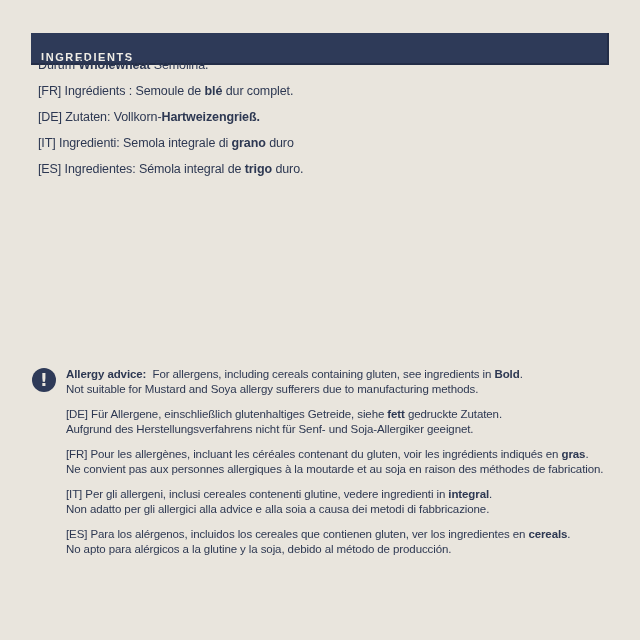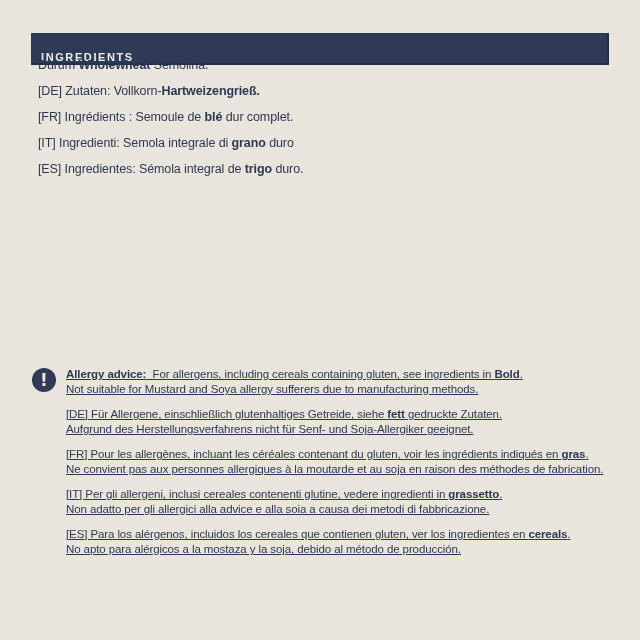--- a/index.html
+++ b/index.html
@@ -59,37 +59,36 @@
     font-size: 17px;
     line-height: 1;
     font-family: "DejaVu Sans", sans-serif;
   }
   .allergy-paragraphs .para { margin-bottom: 10px; }
   .allergy-paragraphs .line {
     font-size: 11.5px;
     line-height: 15px;
     white-space: nowrap;
     letter-spacing: -0.1px;
-    text-decoration: underline;
   }
   b { font-weight: bold; }
 </style>
 </head>
 <body>
 
 <div class="label-panel">
 
   <div class="header-bar">
     <span class="header-title">INGREDIENTS</span>
   </div>
 
   <div class="ingredients-list">
       <p><span>Durum </span><b>Wholewheat</b><span> Semolina.</span></p>
+      <p><span>[FR] Ingrédients : Semoule de </span><b>blé</b><span> dur complet.</span></p>
       <p><span>[DE] Zutaten: Vollkorn-</span><b>Hartweizengrieß.</b></p>
-      <p><span>[FR] Ingrédients : Semoule de </span><b>blé</b><span> dur complet.</span></p>
       <p><span>[IT] Ingredienti: Semola integrale di </span><b>grano</b><span> duro</span></p>
       <p><span>[ES] Ingredientes: Sémola integral de </span><b>trigo</b><span> duro.</span></p>
     </div>
 
   <div class="allergy-section">
     <div class="alert-icon">
       <span>!</span>
     </div>
     <div class="allergy-paragraphs">
         <div class="para">
@@ -98,23 +97,23 @@
         </div>
         <div class="para">
           <div class="line"><span>[DE] Für Allergene, einschließlich glutenhaltiges Getreide, siehe </span><b>fett</b><span> gedruckte Zutaten.</span></div>
           <div class="line"><span>Aufgrund des Herstellungsverfahrens nicht für Senf- und Soja-Allergiker geeignet.</span></div>
         </div>
         <div class="para">
           <div class="line"><span>[FR] Pour les allergènes, incluant les céréales contenant du gluten, voir les ingrédients indiqués en </span><b>gras</b><span>.</span></div>
           <div class="line"><span>Ne convient pas aux personnes allergiques à la moutarde et au soja en raison des méthodes de fabrication.</span></div>
         </div>
         <div class="para">
-          <div class="line"><span>[IT] Per gli allergeni, inclusi cereales contenenti glutine, vedere ingredienti in </span><b>grassetto</b><span>.</span></div>
+          <div class="line"><span>[IT] Per gli allergeni, inclusi cereales contenenti glutine, vedere ingredienti in </span><b>integral</b><span>.</span></div>
           <div class="line"><span>Non adatto per gli allergici alla advice e alla soia a causa dei metodi di fabbricazione.</span></div>
         </div>
         <div class="para">
           <div class="line"><span>[ES] Para los alérgenos, incluidos los cereales que contienen gluten, ver los ingredientes en </span><b>cereals</b><span>.</span></div>
-          <div class="line"><span>No apto para alérgicos a la mostaza y la soja, debido al método de producción.</span></div>
+          <div class="line"><span>No apto para alérgicos a la glutine y la soja, debido al método de producción.</span></div>
         </div>
       </div>
   </div>
 
 </div>
 
 </body></html>

